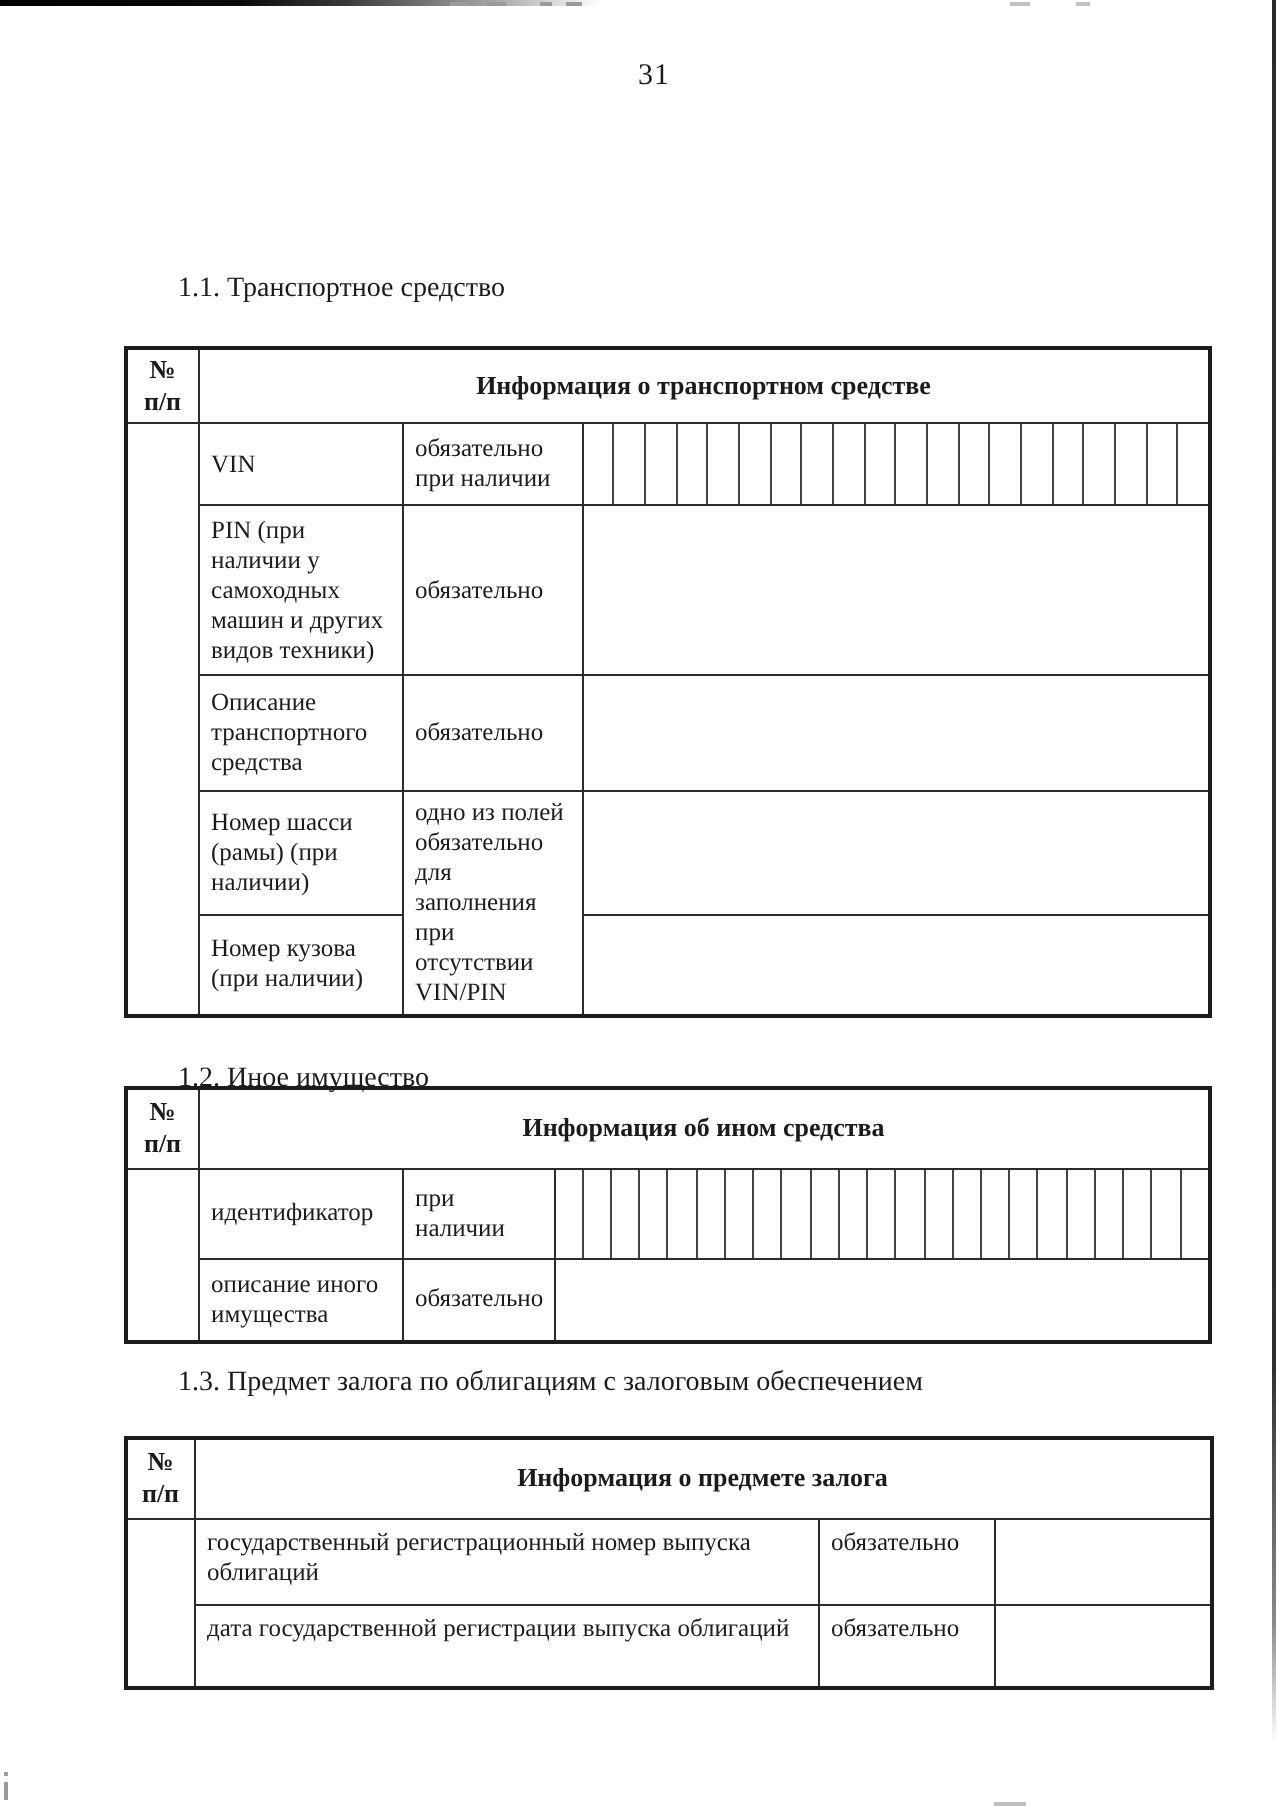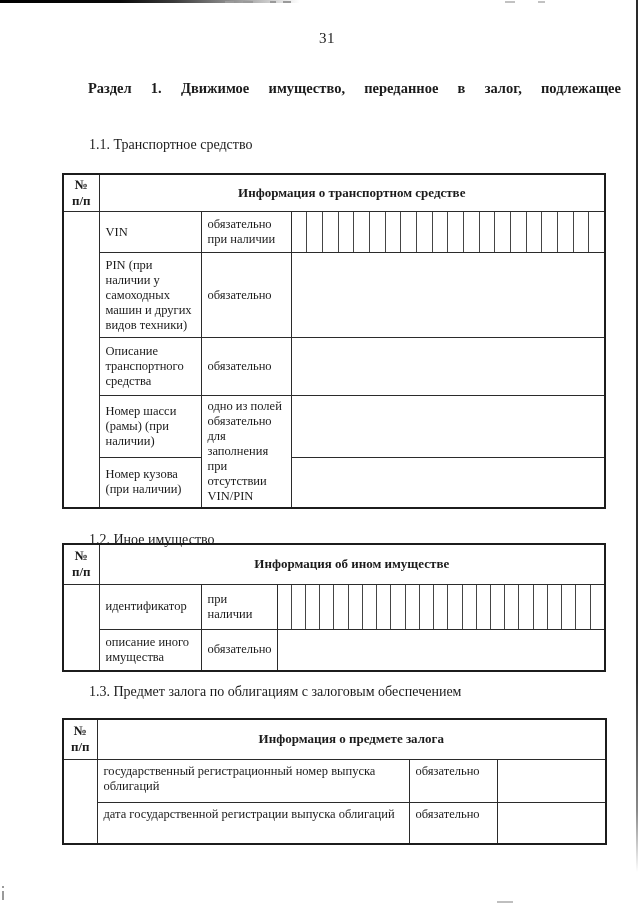--- a/index.html
+++ b/index.html
@@ -82,21 +82,20 @@
 <div class="scan-dash" style="left:505px;width:10px;background:#c2c2c2;"></div>
 <div class="scan-dash" style="left:538px;width:7px;background:#c2c2c2;"></div>
 <div class="scan-right"></div>
 <div class="scan-bl-dot"></div>
 <div class="scan-bl-bar"></div>
 <div class="scan-br-dash"></div>
 
 <div class="page-number">31</div>
 
 <div class="section-title">
-  <span class="l1">Раздел 1. Движимое имущество, переданное в залог, подлежащее</span>
 </div>
 
 <div class="subheading" id="h11">1.1. Транспортное средство</div>
 
 <table class="doc" id="t11">
   <colgroup>
       <col style="width:36px">
       <col style="width:102px">
       <col style="width:90px">
       <col style="width:314px">
@@ -162,21 +161,21 @@
 <table class="doc" id="t12">
   <colgroup>
       <col style="width:36px">
       <col style="width:102px">
       <col style="width:76px">
       <col style="width:328px">
     </colgroup>
   <tbody>
       <tr style="height:40px">
     <th><span>№</span><br><span>п/п</span></th>
-    <th colspan="3">Информация об ином имуществе</th>
+    <th colspan="3">Информация об ином средства</th>
   </tr>
   <tr style="height:45px">
     <td rowspan="2"></td>
     <td>идентификатор</td>
     <td>при наличии</td>
     <td class="c-boxes">
       <div class="box-strip">
             <div class="box-cell"></div>
             <div class="box-cell"></div>
             <div class="box-cell"></div>

